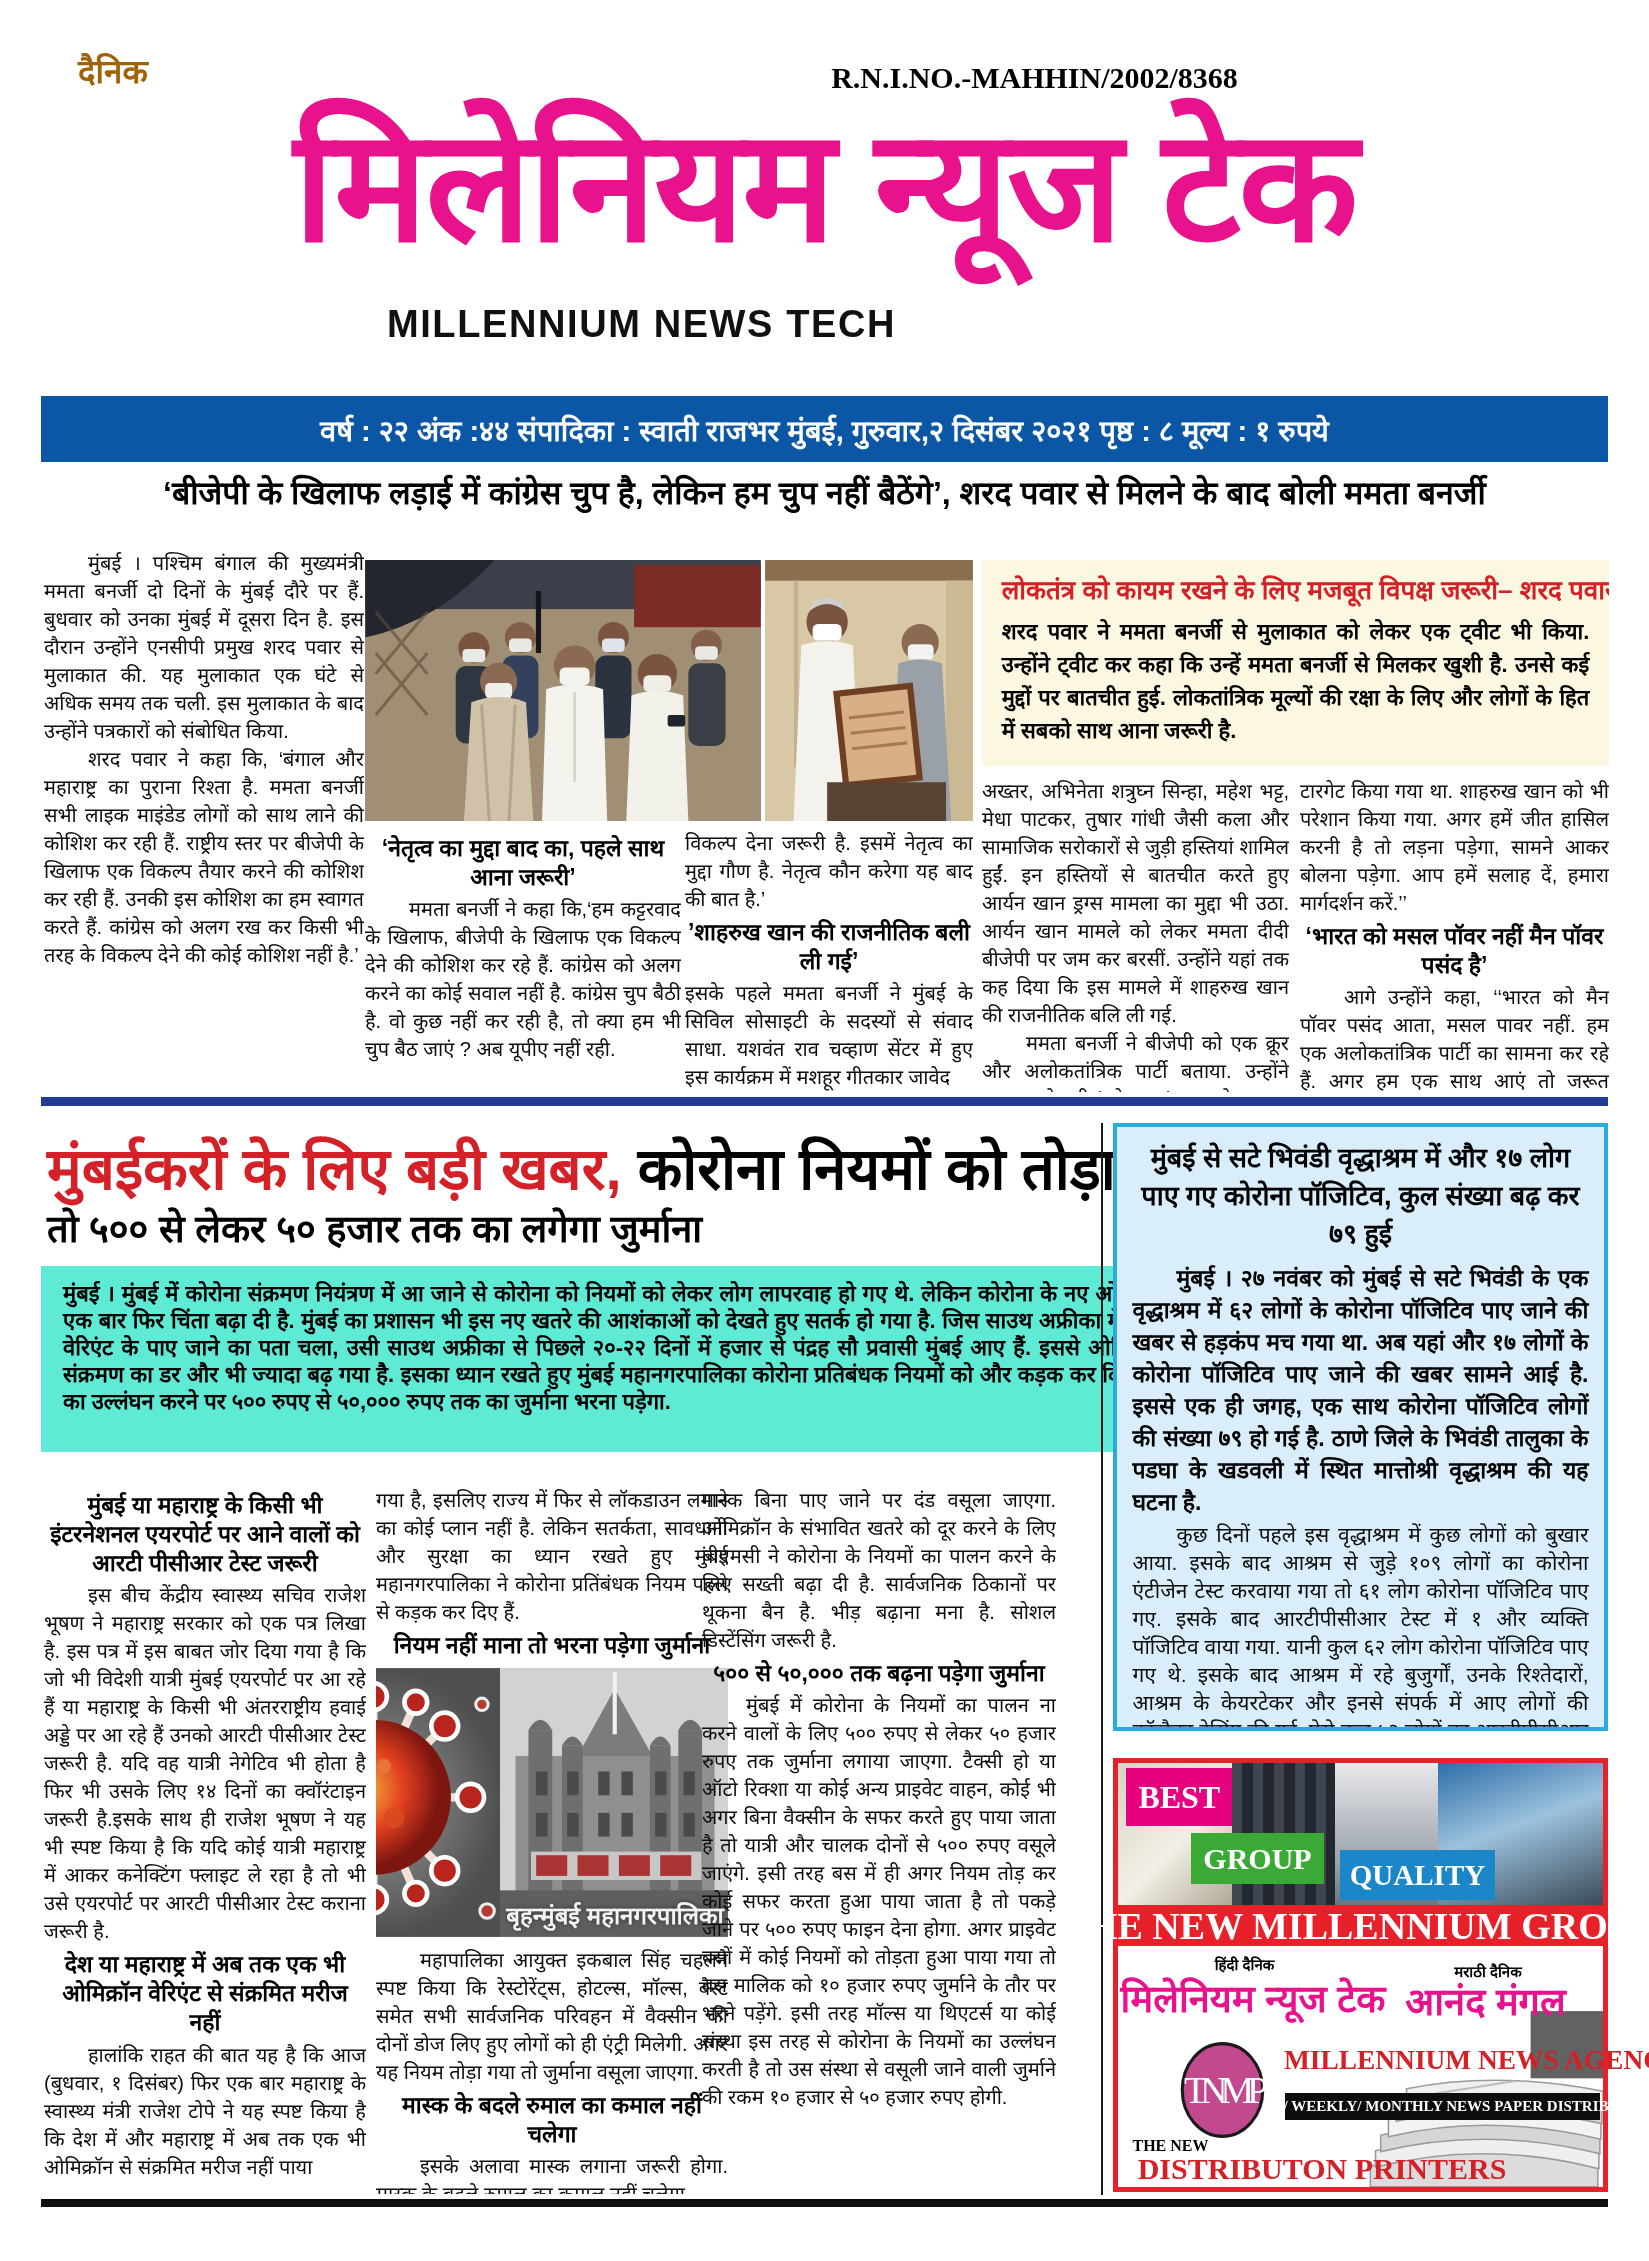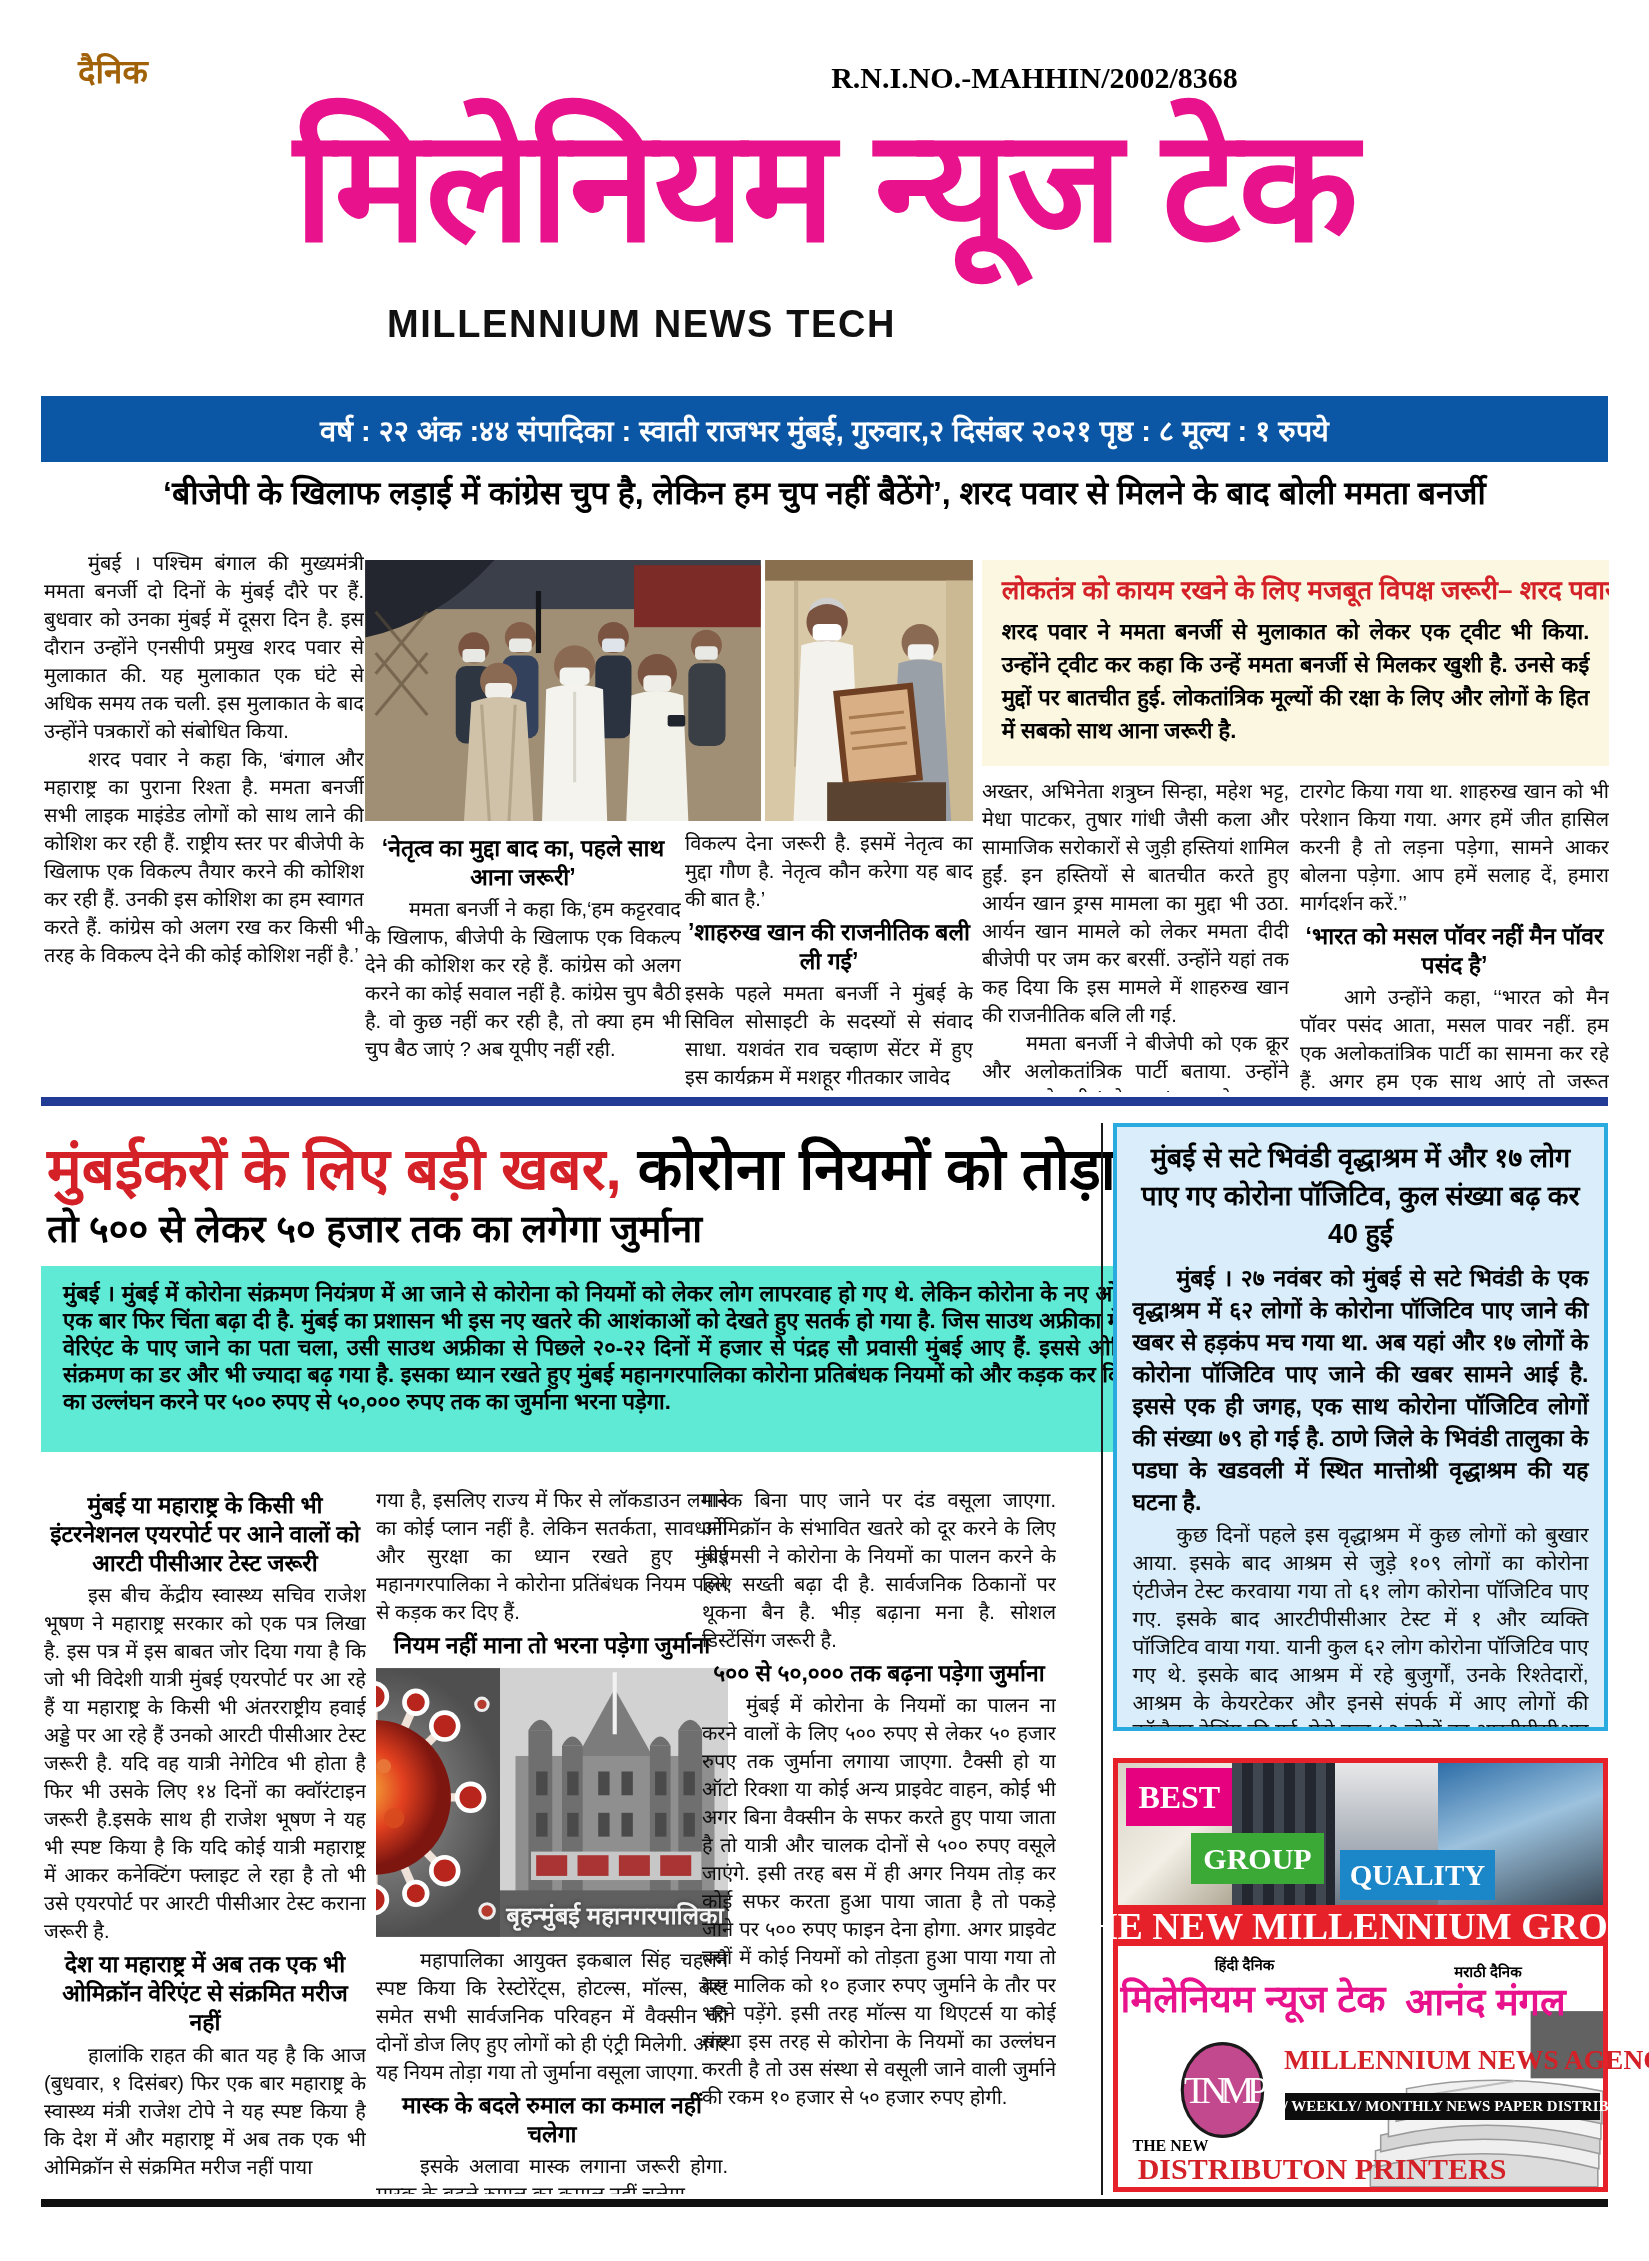--- a/index.html
+++ b/index.html
@@ -339,21 +339,21 @@
 
   <div class="abs clip colC bodytxt">
     <p>मास्क बिना पाए जाने पर दंड वसूला जाएगा. ओमिक्रॉन के संभावित खतरे को दूर करने के लिए बीएमसी ने कोरोना के नियमों का पालन करने के लिए सख्ती बढ़ा दी है. सार्वजनिक ठिकानों पर थूकना बैन है. भीड़ बढ़ाना मना है. सोशल डिस्टेंसिंग जरूरी है.</p>
     <div class="colhead">५०० से ५०,००० तक बढ़ना पड़ेगा जुर्माना</div>
     <p class="ind">मुंबई में कोरोना के नियमों का पालन ना करने वालों के लिए ५०० रुपए से लेकर ५० हजार रुपए तक जुर्माना लगाया जाएगा. टैक्सी हो या ऑटो रिक्शा या कोई अन्य प्राइवेट वाहन, कोई भी अगर बिना वैक्सीन के सफर करते हुए पाया जाता है तो यात्री और चालक दोनों से ५०० रुपए वसूले जाएंगे. इसी तरह बस में ही अगर नियम तोड़ कर कोई सफर करता हुआ पाया जाता है तो पकड़े जाने पर ५०० रुपए फाइन देना होगा. अगर प्राइवेट बसों में कोई नियमों को तोड़ता हुआ पाया गया तो बस मालिक को १० हजार रुपए जुर्माने के तौर पर भरने पड़ेंगे. इसी तरह मॉल्स या थिएटर्स या कोई संस्था इस तरह से कोरोना के नियमों का उल्लंघन करती है तो उस संस्था से वसूली जाने वाली  जुर्माने की रकम १० हजार से ५० हजार रुपए होगी.</p>
   </div>
 
   <div class="abs vrule"></div>
 
   <div class="abs clip bhibox">
-    <h2>मुंबई से सटे भिवंडी वृद्धाश्रम में और १७ लोग पाए गए कोरोना पॉजिटिव, कुल संख्या बढ़ कर 40 हुई</h2>
+    <h2>मुंबई से सटे भिवंडी वृद्धाश्रम में और १७ लोग पाए गए कोरोना पॉजिटिव, कुल संख्या बढ़ कर ७९ हुई</h2>
     <p class="p1 ind">मुंबई । २७ नवंबर को मुंबई से सटे भिवंडी के एक वृद्धाश्रम में ६२ लोगों के कोरोना पॉजिटिव पाए जाने की खबर से हड़कंप मच गया था. अब यहां और १७ लोगों के कोरोना पॉजिटिव पाए जाने की खबर सामने आई है. इससे एक ही जगह, एक साथ कोरोना पॉजिटिव लोगों की संख्या ७९ हो गई है. ठाणे जिले के भिवंडी तालुका के पडघा के खडवली में स्थित मात्तोश्री वृद्धाश्रम की यह घटना है.</p>
     <p class="p2 ind">कुछ दिनों पहले इस वृद्धाश्रम में कुछ लोगों को बुखार आया. इसके बाद आश्रम से जुड़े १०९ लोगों का कोरोना एंटीजेन टेस्ट करवाया गया तो ६१ लोग कोरोना पॉजिटिव पाए गए. इसके बाद आरटीपीसीआर टेस्ट में  १ और व्यक्ति पॉजिटिव वाया गया. यानी कुल ६२ लोग कोरोना पॉजिटिव पाए गए थे. इसके बाद आश्रम में रहे बुजुर्गों, उनके रिश्तेदारों, आश्रम के केयरटेकर और इनसे संपर्क में आए लोगों की कॉन्टैक्ट ट्रेसिंग की गई. ऐसे कुल ५२ लोगों का आरटीपीसीआर टेस्ट करवाया गया. इससे फिर १७ लोग कोरोना पॉजिटिव पाए गए.</p>
   </div>
 
   <div class="abs adbox">
     <div class="collage">
       <div class="tile1"></div>
       <div class="tile2"></div>
       <div class="tile3"></div>
       <div class="tile4"></div>

